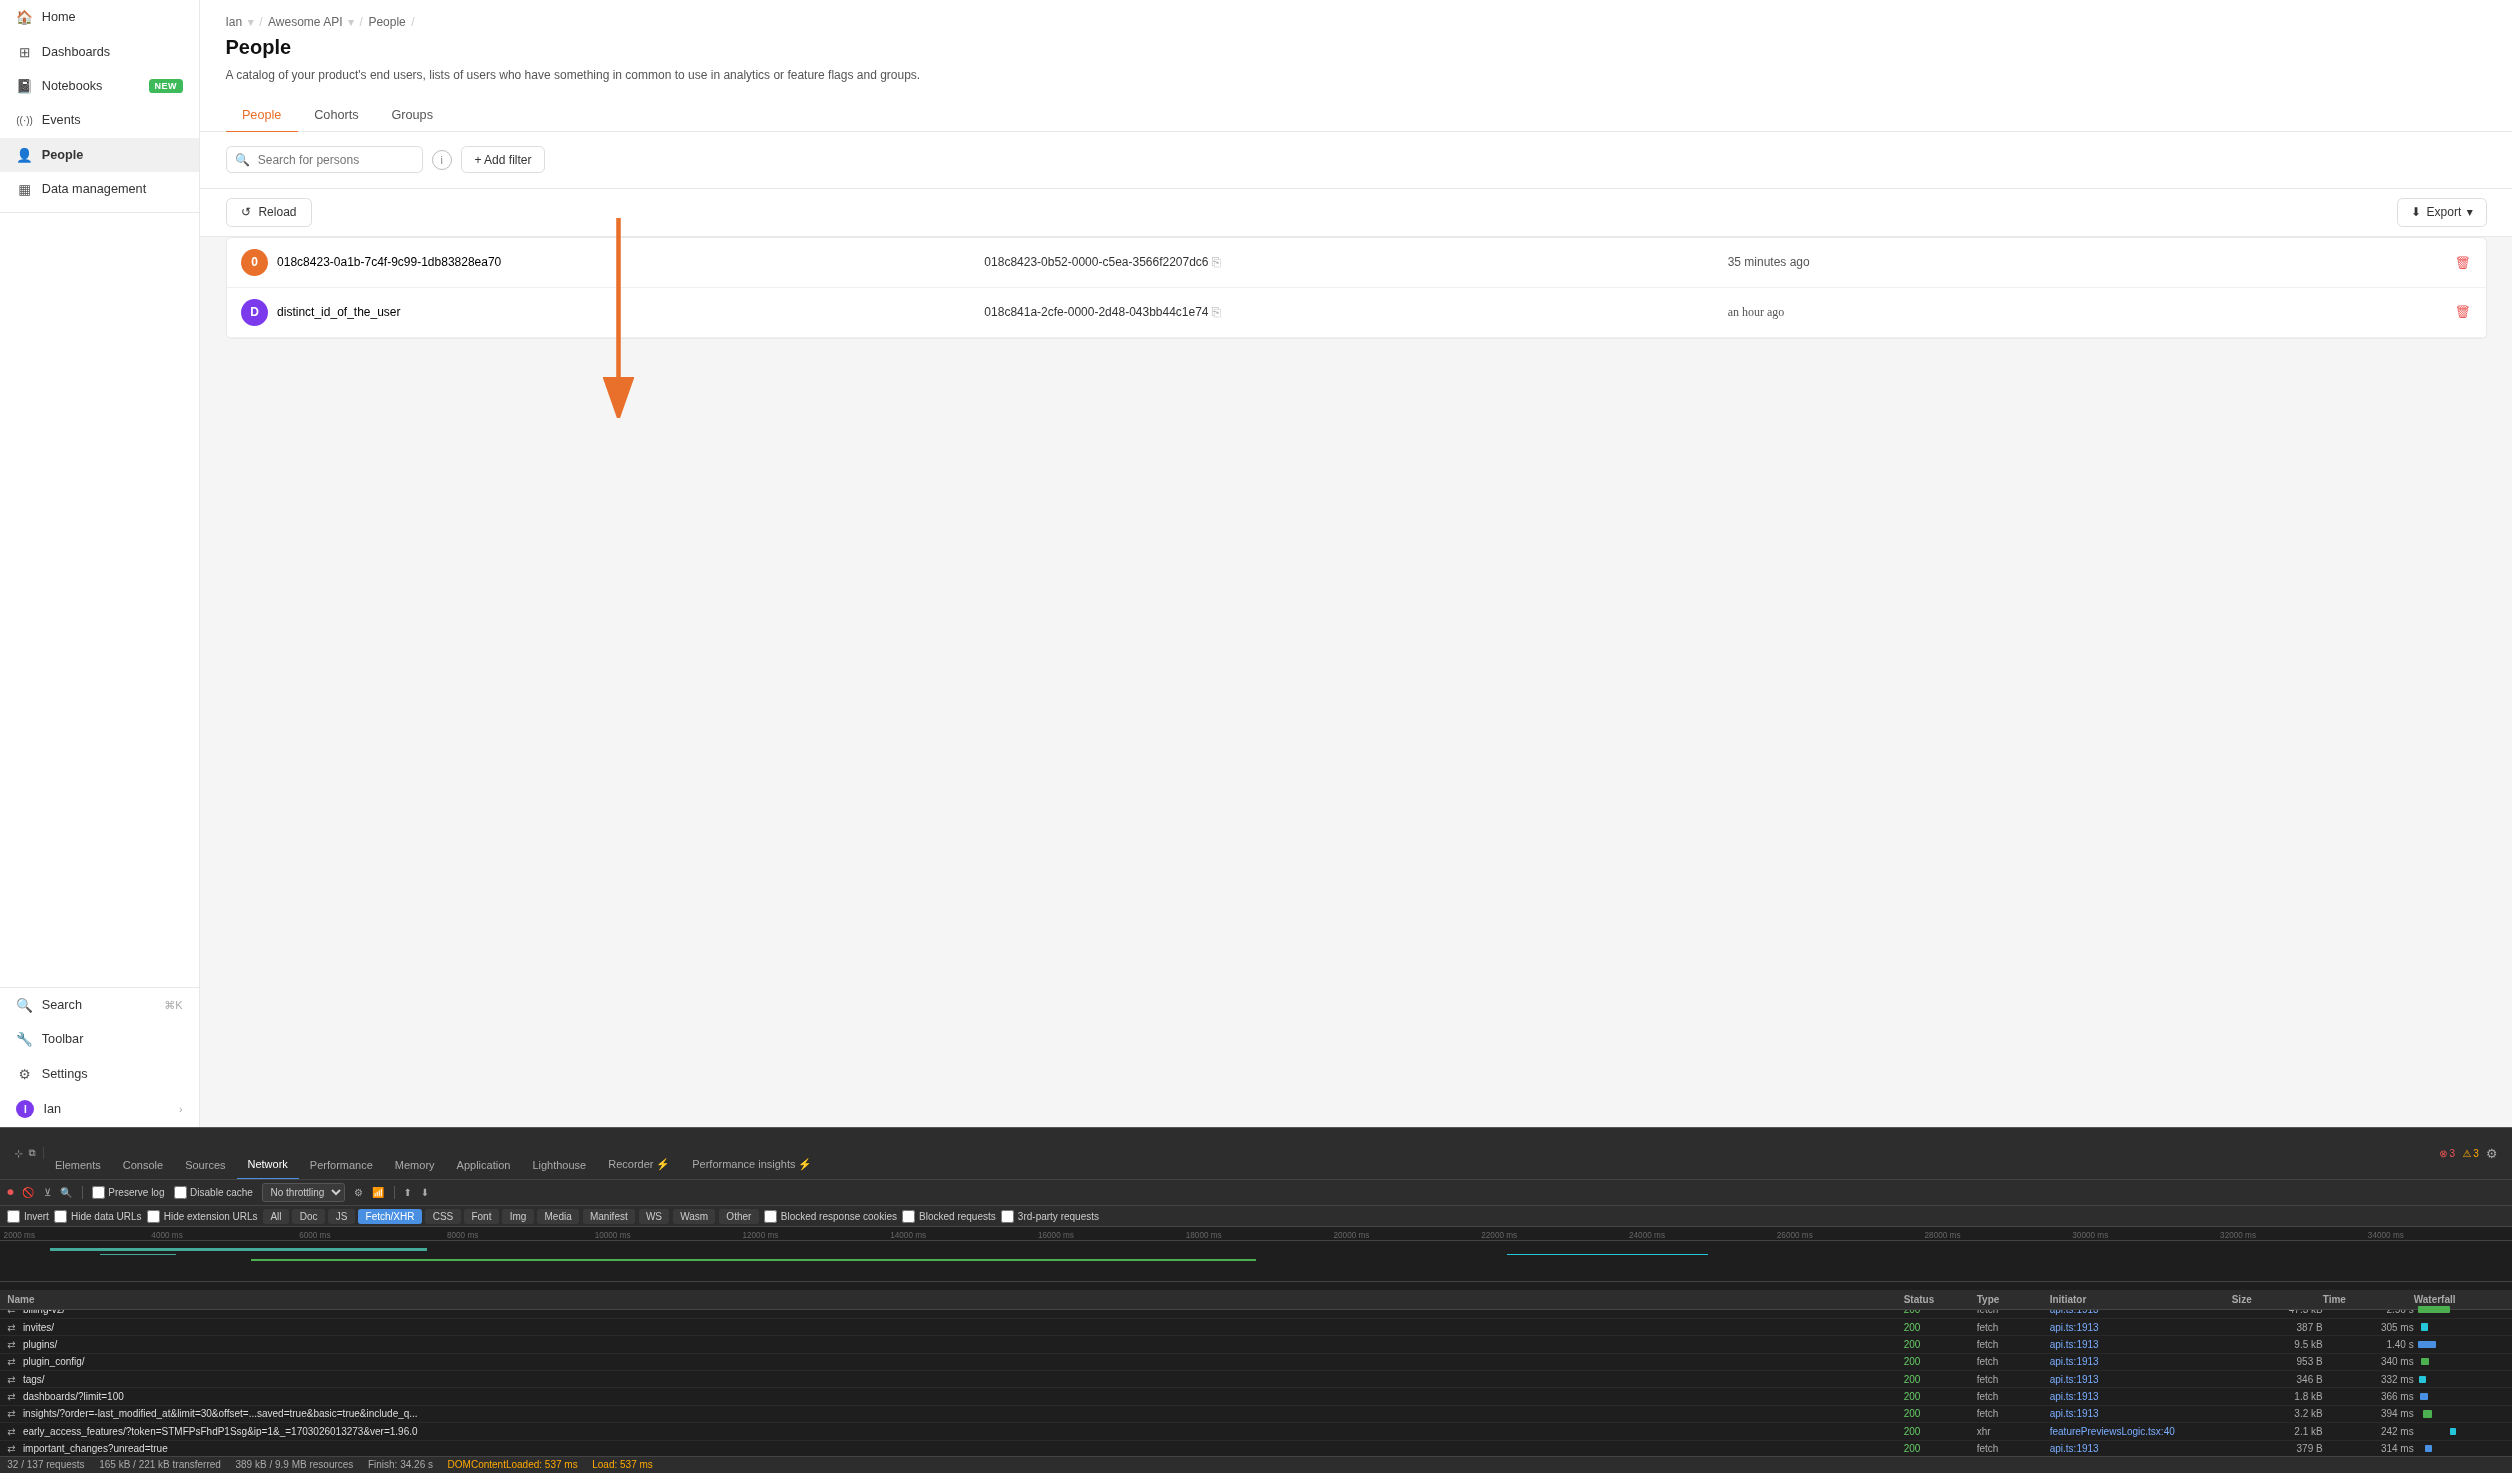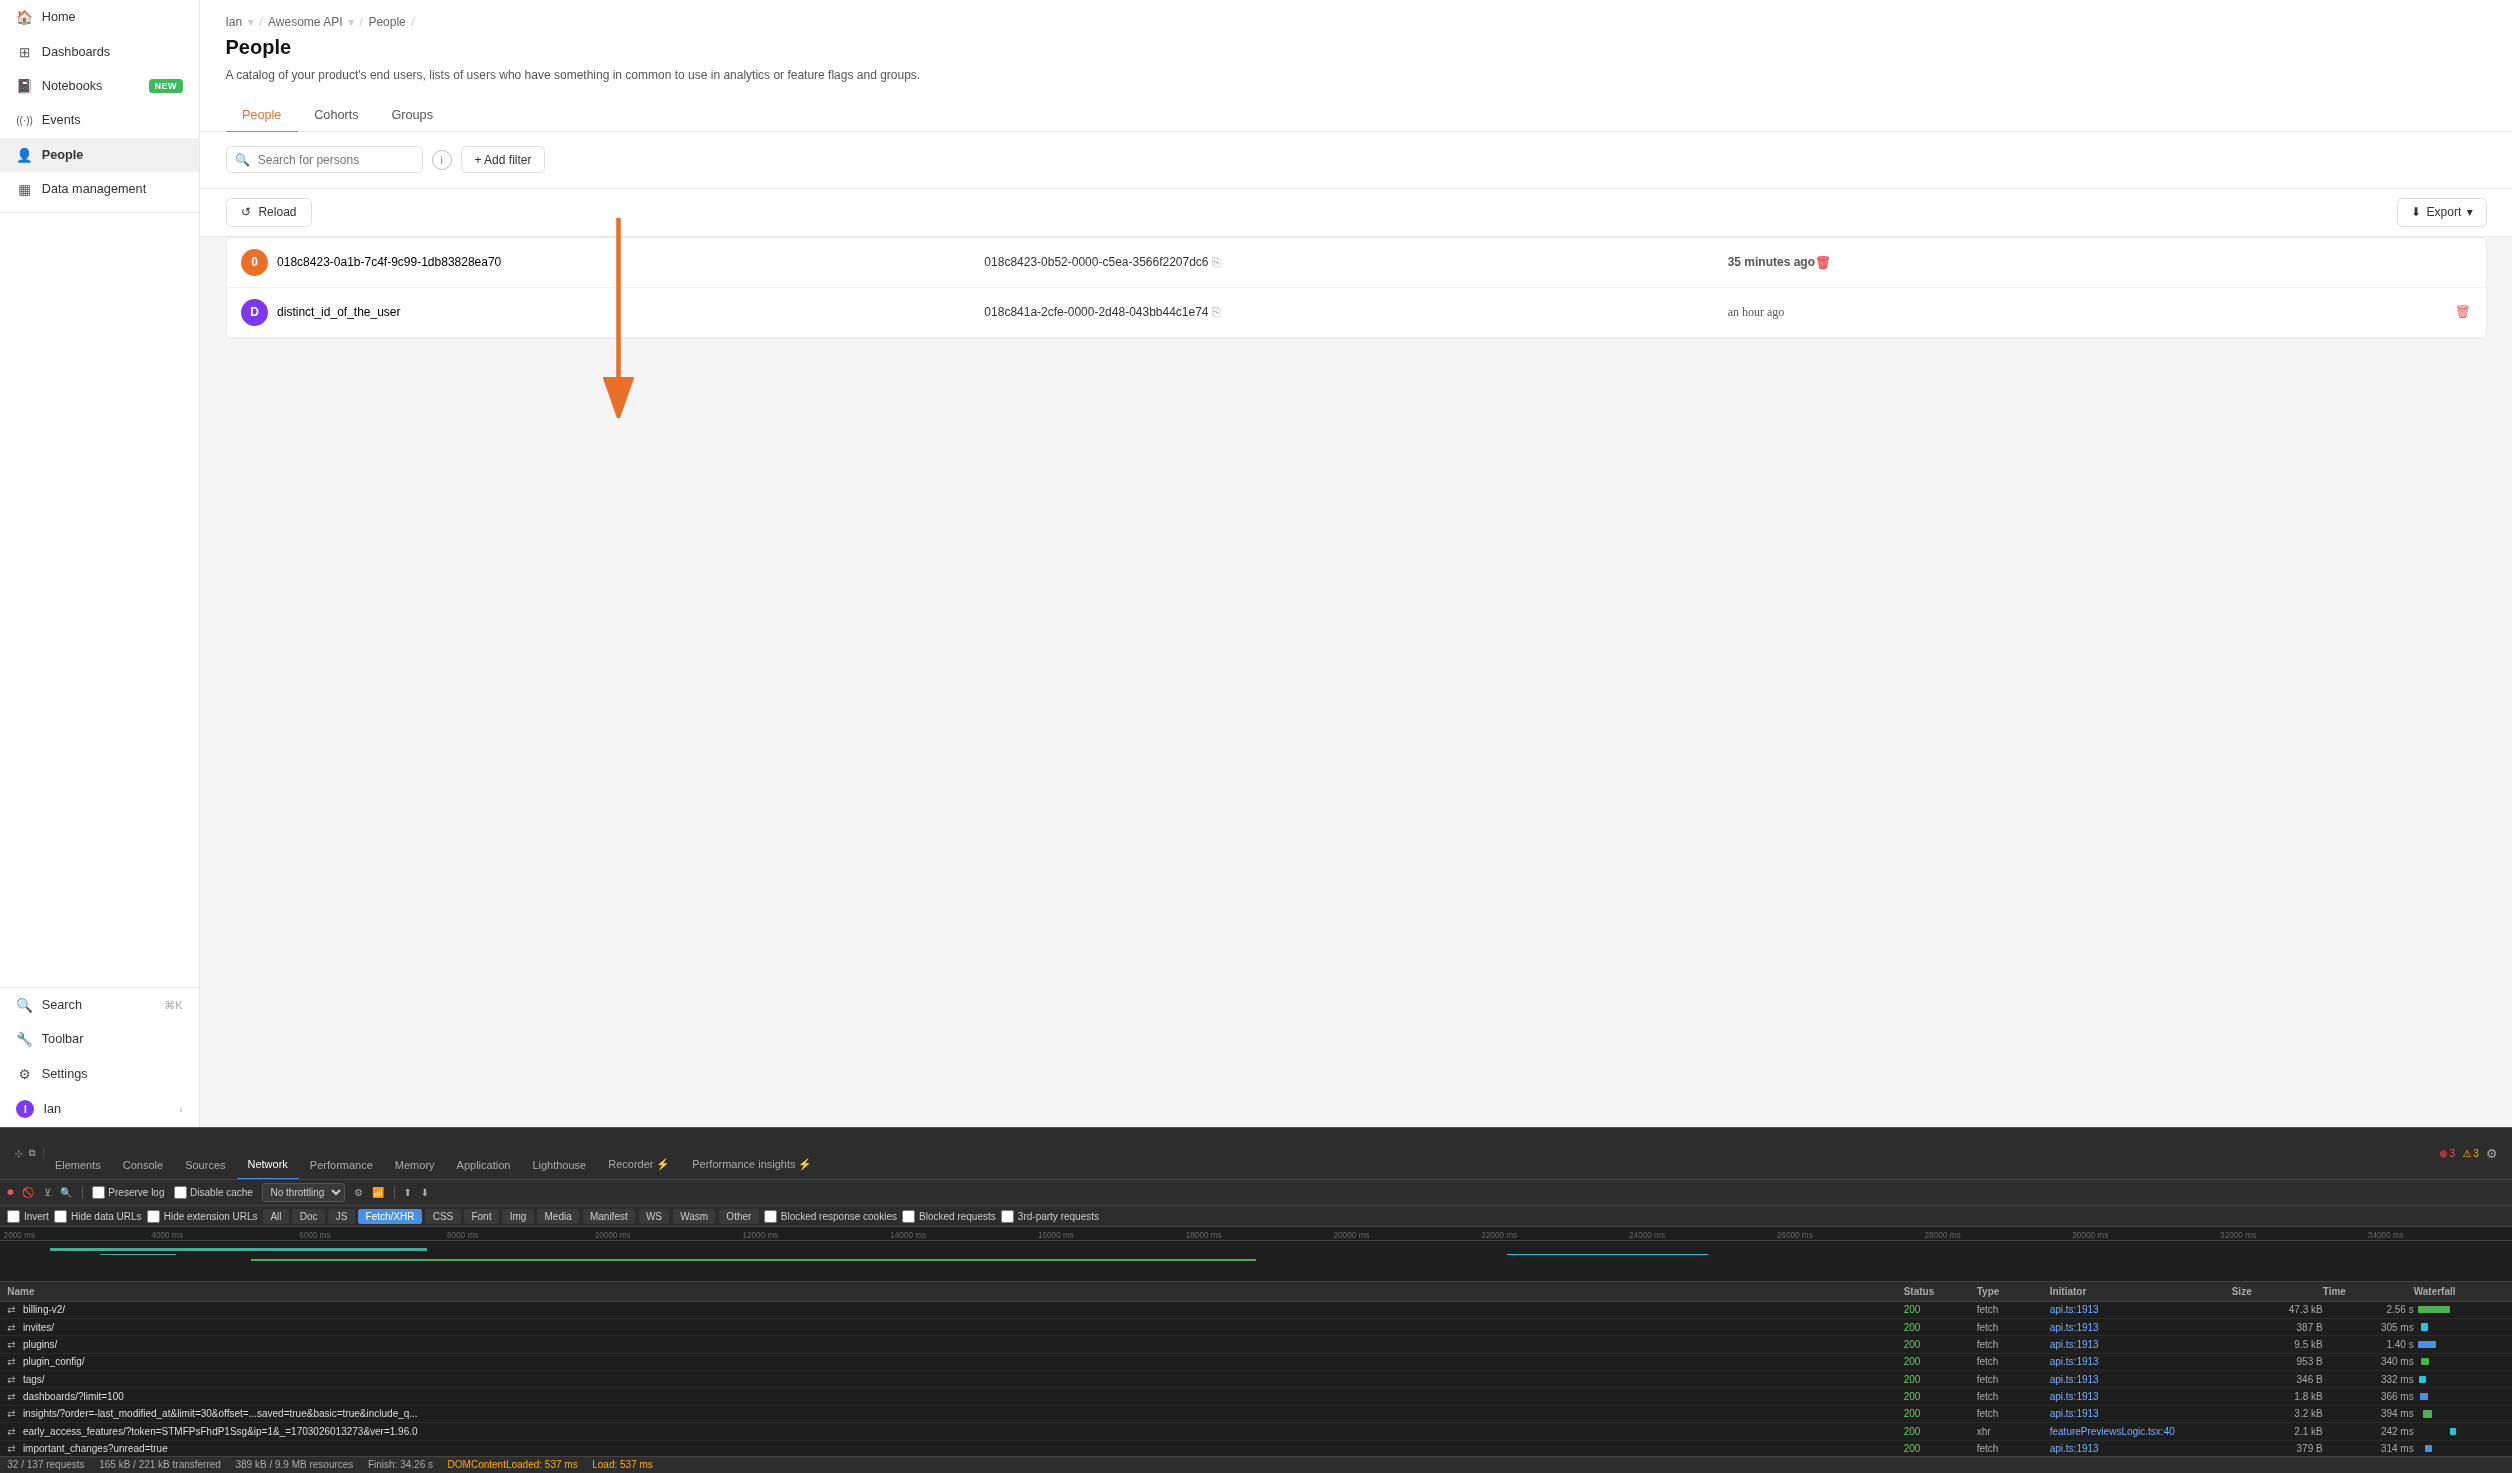--- a/index.html
+++ b/index.html
@@ -312,21 +312,21 @@
     }
 
     .network-table { flex: 1; overflow-y: auto; }
     .network-table-header {
       display: grid;
       grid-template-columns: 1fr 73px 73px 182px 91px 91px 91px;
       background: #2d2d2d;
       padding: 3.6px 7.3px;
       border-bottom: 0.9px solid #444;
       position: sticky;
-      top: 0;
+      top: 8px;
     }
     .network-th { font-size: 10px; color: #aaa; font-weight: 600; }
     .network-row {
       display: grid;
       grid-template-columns: 1fr 73px 73px 182px 91px 91px 91px;
       padding: 2.7px 7.3px;
       border-bottom: 0.9px solid #2a2a2a;
       align-items: center;
     }
     .network-cell { font-size: 10px; color: #ccc; white-space: nowrap; overflow: hidden; text-overflow: ellipsis; }
@@ -465,21 +465,21 @@
     <div class="data-table">
       <div class="table-row">
         <div class="person-cell">
           <div class="person-avatar" style="background:#e8702a;">0</div>
           <span style="font-size:12px;">018c8423-0a1b-7c4f-9c99-1db83828ea70</span>
         </div>
         <div class="id-cell">
           <span>018c8423-0b52-0000-c5ea-3566f2207dc6</span>
           <span class="copy-icon">⎘</span>
         </div>
-        <div style="display:flex;align-items:center;font-weight:bold;">
+        <div style="display:flex;align-items:center;justify-content:space-between;">
           <span class="time-cell">35 minutes ago</span>
           <span class="delete-icon">🗑</span>
         </div>
       </div>
       <div class="table-row">
         <div class="person-cell">
           <div class="person-avatar" style="background:#7c3aed;">D</div>
           <span style="font-size:12px;">distinct_id_of_the_user</span>
         </div>
         <div class="id-cell">

